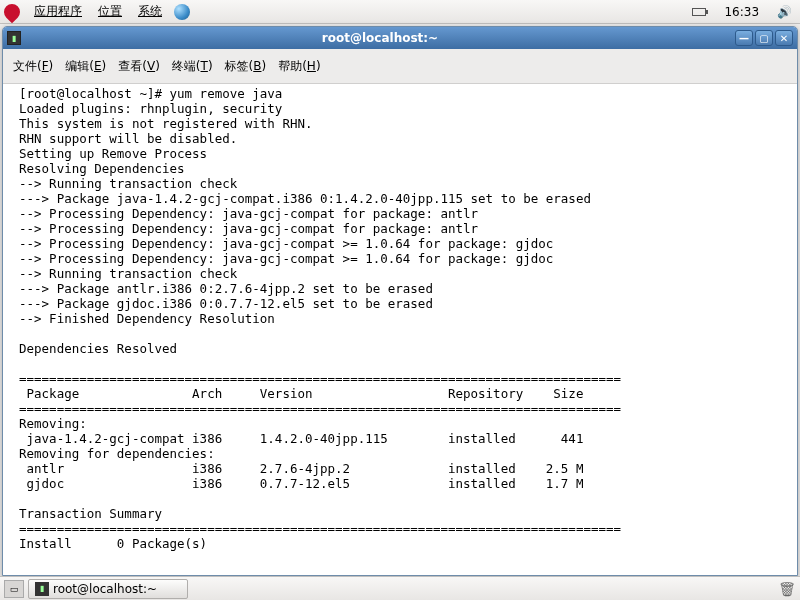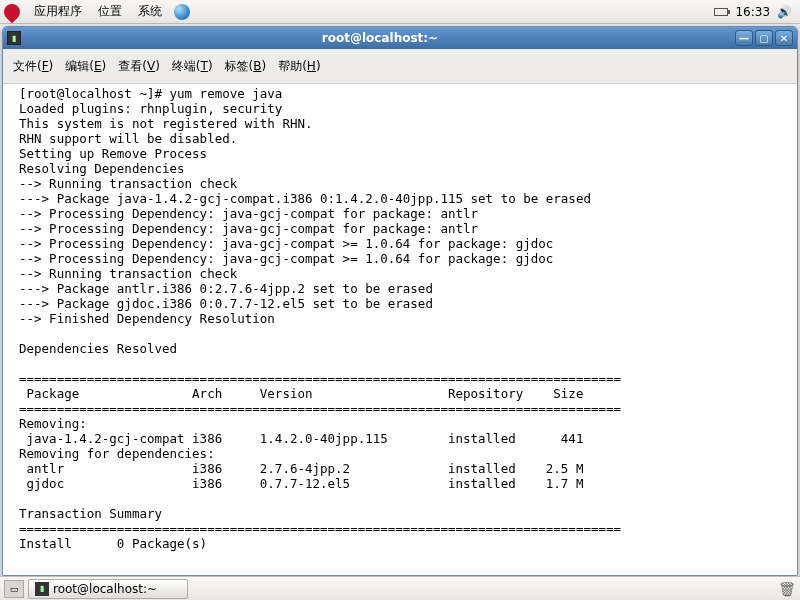--- a/index.html
+++ b/index.html
@@ -20,23 +20,23 @@
   align-items: center;
   padding: 0 4px;
 }
 .top-panel .rh-icon {
   width: 16px; height: 16px;
   background: #c8102e;
   border-radius: 50% 50% 50% 0;
   transform: rotate(-45deg);
   margin-right: 6px;
 }
-.top-panel .menu-item { padding: 0 8px; cursor: pointer; }
+.top-panel .menu-item { padding: 0 8px; cursor: pointer; text-decoration: underline; }
 .top-panel .spacer { flex: 1; }
-.top-panel .tray { display: flex; align-items: center; gap: 7px; padding-right: 4px; }
+.top-panel .tray { display: flex; align-items: center; gap: 18px; padding-right: 4px; }
 .tray .battery-icon {
   width: 14px; height: 8px; border: 1px solid #555; position: relative;
 }
 .tray .battery-icon::after { content:''; position:absolute; right:-3px; top:1px; width:2px; height:4px; background:#555; }
 .tray .speaker-icon { font-size: 12px; color:#333; }
 
 .term-window {
   position: absolute;
   left: 2px; top: 26px;
   width: 796px; height: 550px;

